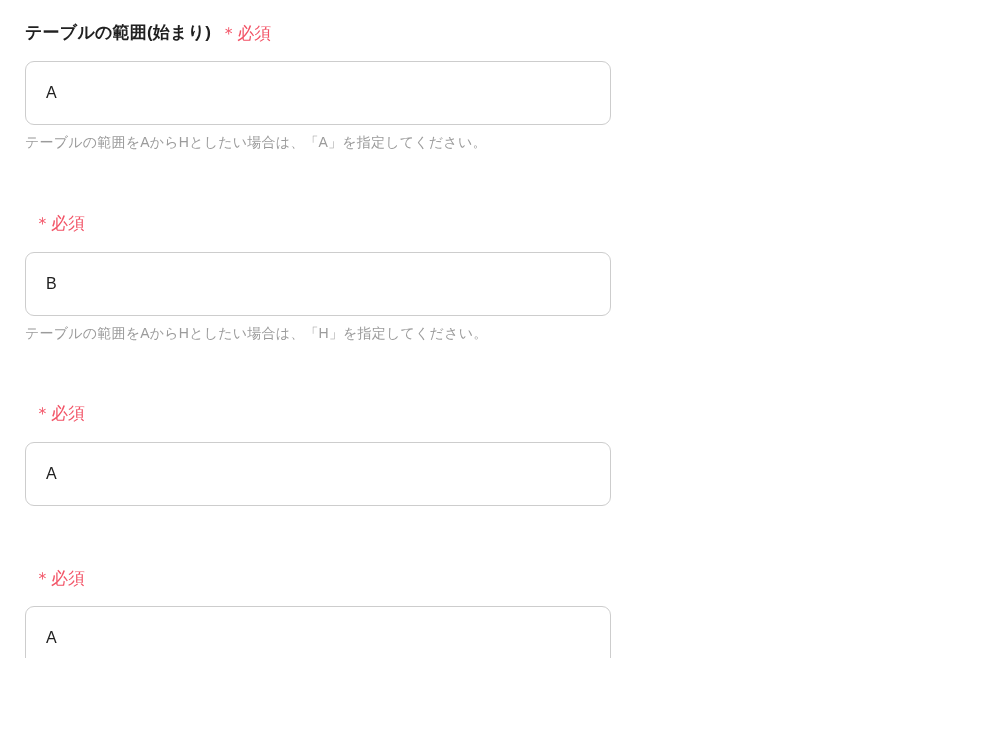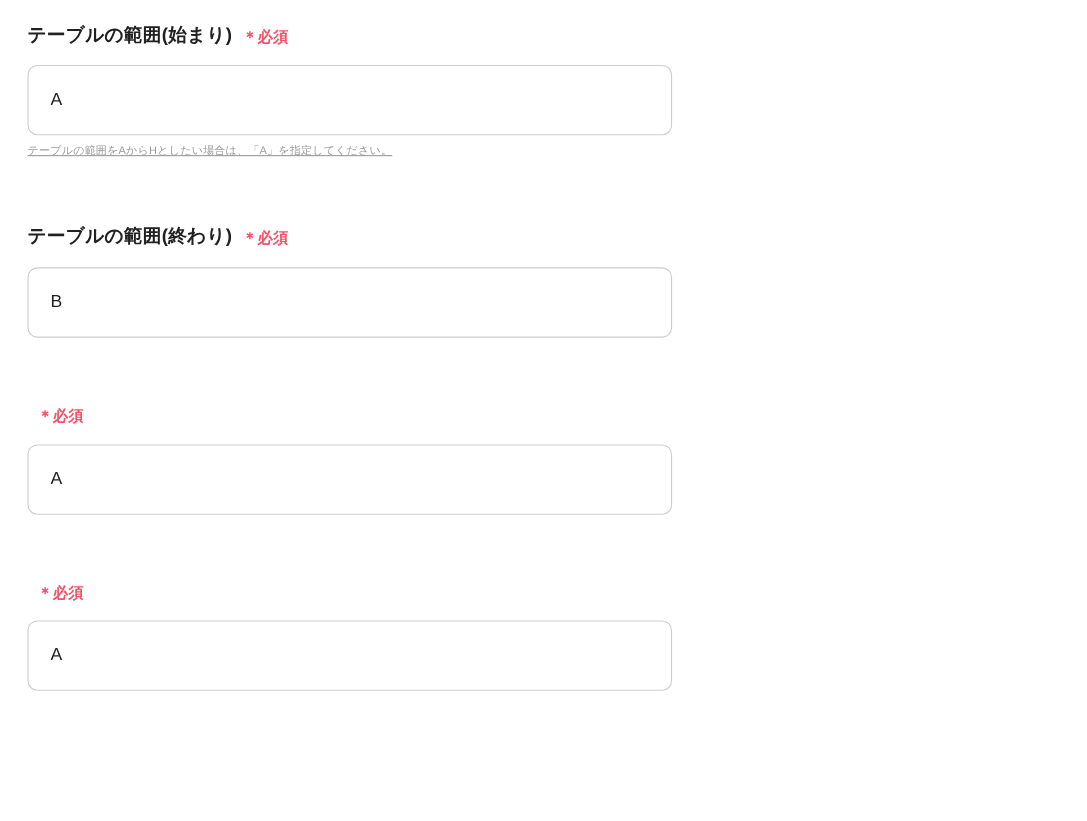--- a/index.html
+++ b/index.html
@@ -25,70 +25,69 @@
   }
   .field-label {
     font-size: 17px;
     font-weight: bold;
     color: #212121;
     letter-spacing: 0.2px;
     line-height: 1.2;
   }
   .required-badge {
     margin-left: 9px;
-    font-size: 14px;
-    font-weight: bold;
+    font-size: 17px;
+    font-weight: normal;
     color: #f25366;
     line-height: 1.2;
     padding-top: 2px;
     text-align: center;
   }
   .text-input {
     display: block;
     width: 586px;
     height: 64px;
     border: 1px solid #cdcdcd;
     border-radius: 9px;
     background: #ffffff;
     padding: 0 20px;
     font-size: 16px;
     color: #212121;
     font-family: "Liberation Sans", "DejaVu Sans", sans-serif;
     outline: none;
   }
   .help-text {
     margin-top: 9px;
-    font-size: 10px;
+    font-size: 14px;
     color: #9b9b9b;
     letter-spacing: 0.2px;
     line-height: 1.2;
     white-space: nowrap;
-    text-decoration: underline;
   }
 </style>
 </head>
 <body>
 
 <div class="page">
 
   <div class="field-group">
     <div class="label-row">
       <span class="field-label">テーブルの範囲(始まり)</span>
       <span class="required-badge">＊必須</span>
     </div>
     <input type="text" class="text-input" value="A" style="">
     <div class="help-text">テーブルの範囲をAからHとしたい場合は、「A」を指定してください。</div>
   </div>
 
   <div class="field-group">
     <div class="label-row">
-      <span class="field-label">テーブルの範囲(終わり)</span>
       <span class="required-badge">＊必須</span>
     </div>
     <input type="text" class="text-input" value="B" style="">
+    <div class="help-text">テーブルの範囲をAからHとしたい場合は、「H」を指定してください。</div>
   </div>
 
   <div class="field-group">
     <div class="label-row">
       <span class="required-badge">＊必須</span>
     </div>
     <input type="text" class="text-input" value="A" style="">
   </div>
 
   <div class="field-group">

